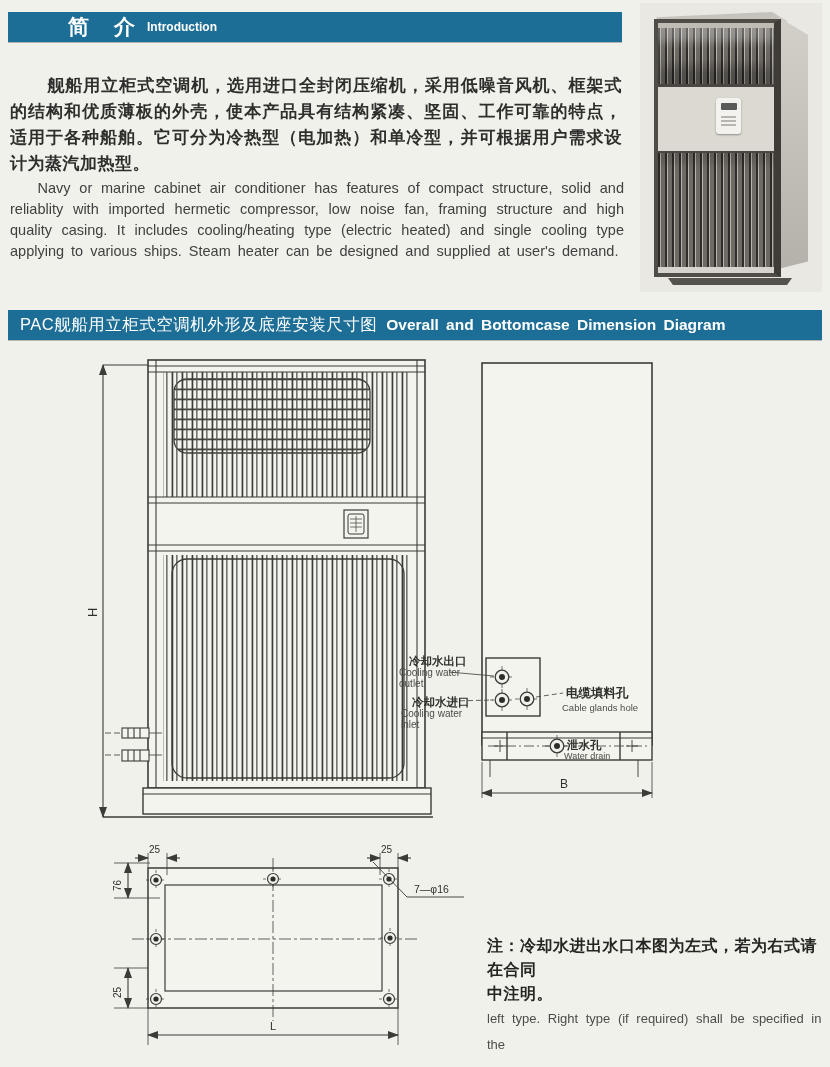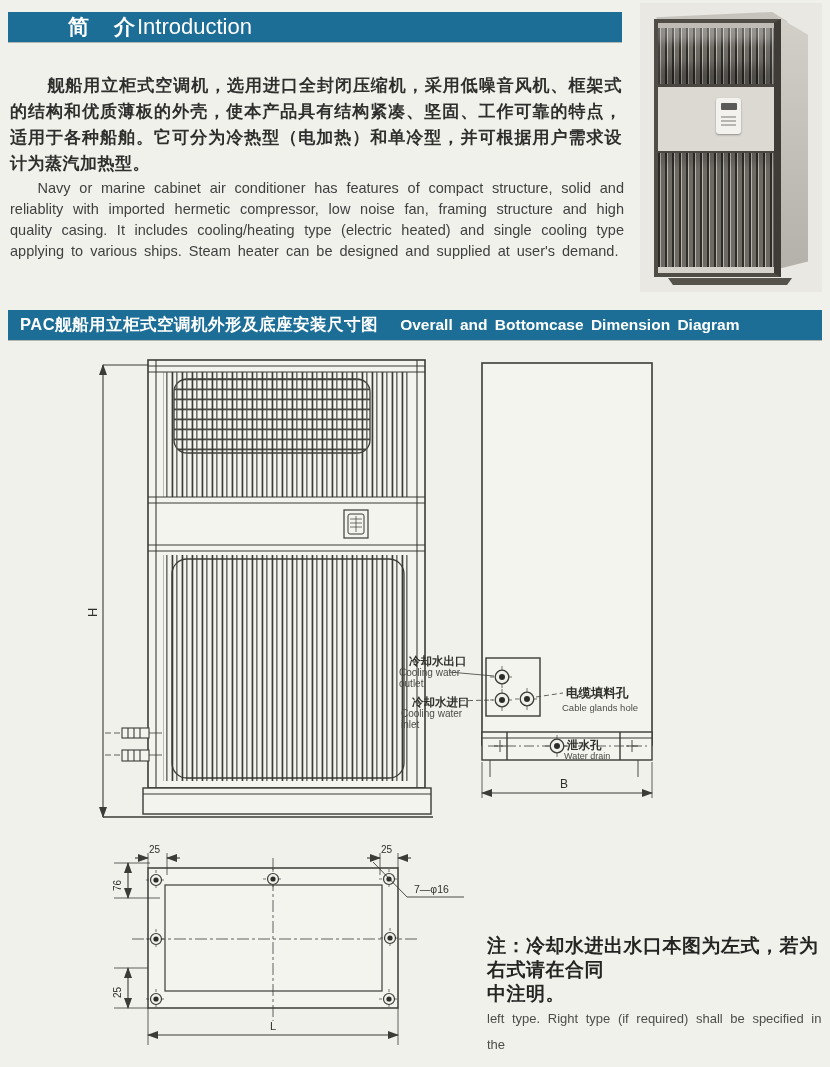--- a/index.html
+++ b/index.html
@@ -10,24 +10,24 @@
     color:#2c2c2a;
   }
   
   .bar{
     position:absolute;background:#1d6e96;color:#fff;
     display:flex;align-items:center;box-sizing:border-box;
     padding-left:12px;box-shadow:0 1px 0 rgba(0,0,0,.25);
   }
   #bar1{left:8px;top:12px;width:614px;height:30px;}
   #bar1 .cn{font-size:21px;font-weight:bold;letter-spacing:2px;margin-left:48px;}
-  #bar1 .en{font-size:22px;font-weight:400;}
+  #bar1 .en{font-size:12px;margin-left:10px;font-weight:700;}
   #bar2{left:8px;top:310px;width:814px;height:30px;}
-  #bar2 .cn{font-size:16.5px;font-weight:bold;letter-spacing:.5px;}
-  #bar2 .en{font-size:15.5px;margin-left:22px;font-weight:600;word-spacing:3px;}
+  #bar2 .cn{font-size:16.5px;font-weight:normal;letter-spacing:.5px;}
+  #bar2 .en{font-size:15.5px;margin-left:9px;font-weight:600;word-spacing:3px;}
   
   .cn-para{
     position:absolute;left:10px;top:56px;width:612px;
     font-size:17px;line-height:26px;text-align:justify;
     text-indent:2.2em;font-weight:700;color:#2e2e2c;letter-spacing:.5px;
   }
   .en-para{
     position:absolute;left:10px;top:163px;width:614px;
     font-size:14.5px;line-height:21px;text-align:justify;
     text-indent:1.9em;color:#404040;word-spacing:3px;
@@ -50,21 +50,21 @@
     border-radius:3px;box-shadow:0 1px 2px rgba(0,0,0,.35);}
   .ph-disp{margin:5px auto 0;width:16px;height:7px;background:#5a5a58;border-radius:1px;}
   .ph-btns{margin:4px auto 0;width:15px;height:12px;
     background:repeating-linear-gradient(0deg,#b7b5b0 0 2px,transparent 2px 4px);}
   .ph-grille-bottom{height:114px;border-top:2px solid #4a4641;
     box-shadow:inset 0 10px 8px rgba(0,0,0,.15);}
   .ph-foot{position:absolute;left:28px;bottom:7px;width:124px;height:7px;background:#56524c;
     clip-path:polygon(0 0,100% 0,96% 100%,4% 100%);}
   
   .note{position:absolute;left:487px;top:934px;width:338px;}
-  .note .cnl{font-size:19px;line-height:24px;font-weight:600;color:#242422;letter-spacing:.5px;}
+  .note .cnl{font-size:16px;line-height:24px;font-weight:600;color:#242422;letter-spacing:.5px;}
   .note .enl{font-size:13px;line-height:26px;color:#4c4c4a;word-spacing:4px;}
   
   #diagram{position:absolute;left:0;top:345px;}
   #diagram text{fill:#2f2f2b;}
   #diagram .encap{fill:#4c4c48;}
 </style>
 </head>
 <body>
 
 <div class="bar" id="bar1">

